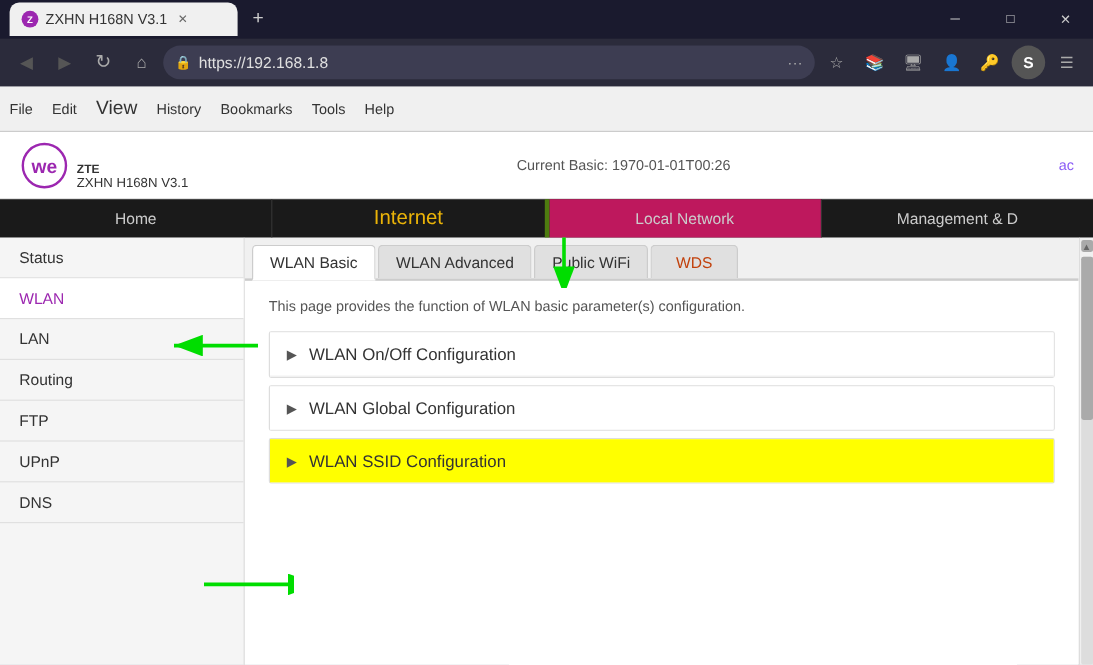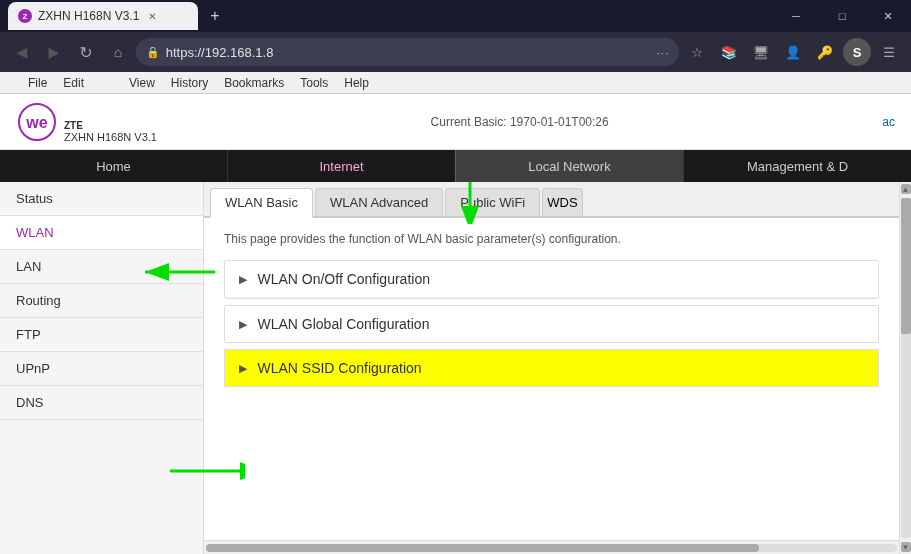--- a/index.html
+++ b/index.html
@@ -46,24 +46,24 @@
   </div>
   <button style="width:28px;height:28px;border-radius:50%;background:transparent;border:none;color:#aaa;cursor:pointer;font-size:13px;display:flex;align-items:center;justify-content:center;">☆</button>
   <button style="width:28px;height:28px;border-radius:50%;background:transparent;border:none;color:#aaa;cursor:pointer;font-size:13px;display:flex;align-items:center;justify-content:center;">📚</button>
   <button style="width:28px;height:28px;border-radius:50%;background:transparent;border:none;color:#aaa;cursor:pointer;font-size:13px;display:flex;align-items:center;justify-content:center;">🖥</button>
   <button style="width:28px;height:28px;border-radius:50%;background:transparent;border:none;color:#aaa;cursor:pointer;font-size:13px;display:flex;align-items:center;justify-content:center;">👤</button>
   <button style="width:28px;height:28px;border-radius:50%;background:transparent;border:none;color:#aaa;cursor:pointer;font-size:13px;display:flex;align-items:center;justify-content:center;">🔑</button>
   <button style="width:28px;height:28px;border-radius:50%;background:#555;border:none;color:white;cursor:pointer;font-size:13px;display:flex;align-items:center;justify-content:center;font-weight:bold;">S</button>
   <button style="width:28px;height:28px;border-radius:50%;background:transparent;border:none;color:#aaa;cursor:pointer;font-size:13px;display:flex;align-items:center;justify-content:center;">☰</button>
 </div>
 
-<div style="background:#f0f0f0;height:22px;display:flex;align-items:center;padding:0 20px;border-bottom:1px solid #ccc;">
+<div style="background:#f0f0f0;height:38px;display:flex;align-items:center;padding:0 0;border-bottom:1px solid #ccc;">
   <div style="padding:2px 8px;font-size:12px;color:#333;cursor:pointer;">File</div>
   <div style="padding:2px 8px;font-size:12px;color:#333;cursor:pointer;">Edit</div>
-  <div style="padding:2px 8px;font-size:12px;color:#333;cursor:pointer;margin-left:29px;">View</div>
+  <div style="padding:2px 8px;font-size:16px;color:#333;cursor:pointer;">View</div>
   <div style="padding:2px 8px;font-size:12px;color:#333;cursor:pointer;">History</div>
   <div style="padding:2px 8px;font-size:12px;color:#333;cursor:pointer;">Bookmarks</div>
   <div style="padding:2px 8px;font-size:12px;color:#333;cursor:pointer;">Tools</div>
   <div style="padding:2px 8px;font-size:12px;color:#333;cursor:pointer;">Help</div>
 </div>
 
 <div style="background:white;display:flex;flex-direction:column;height:calc(554px - 32px - 40px - 22px);">
 
   <div style="background:white;padding:6px 16px;display:flex;align-items:center;justify-content:space-between;border-bottom:1px solid #e0e0e0;min-height:46px;">
     <div style="display:flex;align-items:center;gap:6px;">
@@ -75,27 +75,27 @@
       </div>
       <div>
         <div style="font-size:10px;font-weight:bold;color:#333;margin-top:20px;">ZTE</div>
         <div style="font-size:11px;color:#333;">ZXHN H168N V3.1</div>
       </div>
     </div>
     <div style="font-size:12px;color:#555;">
       <span>Current Basic:</span>
       <span>1970-01-01T00:26</span>
     </div>
-    <div style="color:#0369a1;font-size:12px;cursor:pointer;">ac</div>
+    <div style="color:#8b5cf6;font-size:12px;cursor:pointer;">ac</div>
   </div>
 
   <div style="background:#1a1a1a;display:flex;height:32px;">
     <div style="flex:1;display:flex;align-items:center;justify-content:center;color:#ccc;font-size:13px;cursor:pointer;border-right:1px solid #333;">Home</div>
-    <div style="flex:1;display:flex;align-items:center;justify-content:center;color:#f9a8d4;font-size:13px;cursor:pointer;border-right:1px solid #4d7c0f;">Internet</div>
-    <div style="flex:1;display:flex;align-items:center;justify-content:center;color:#ccc;font-size:13px;cursor:pointer;border-right:1px solid #333;background:#404040;">Local Network</div>
+    <div style="flex:1;display:flex;align-items:center;justify-content:center;color:#eab308;font-size:17px;cursor:pointer;border-right:4px solid #4d7c0f;">Internet</div>
+    <div style="flex:1;display:flex;align-items:center;justify-content:center;color:#ccc;font-size:13px;cursor:pointer;border-right:1px solid #333;background:#be185d;">Local Network</div>
     <div style="flex:1;display:flex;align-items:center;justify-content:center;color:#ccc;font-size:13px;cursor:pointer;">Management &amp; D</div>
   </div>
 
   <div style="display:flex;flex:1;overflow:hidden;position:relative;">
 
     <div style="width:204px;background:#f5f5f5;border-right:1px solid #ddd;flex-shrink:0;">
       <div style="padding:9px 16px;font-size:13px;color:#333;cursor:pointer;border-bottom:1px solid #e0e0e0;">Status</div>
       <div style="padding:9px 16px;font-size:13px;color:#9c27b0;cursor:pointer;border-bottom:1px solid #e0e0e0;background:white;">WLAN</div>
       <div style="padding:9px 16px;font-size:13px;color:#333;cursor:pointer;border-bottom:1px solid #e0e0e0;">LAN</div>
       <div style="padding:9px 16px;font-size:13px;color:#333;cursor:pointer;border-bottom:1px solid #e0e0e0;">Routing</div>
@@ -104,21 +104,21 @@
       <div style="padding:9px 16px;font-size:13px;color:#333;cursor:pointer;border-bottom:1px solid #e0e0e0;">DNS</div>
     </div>
 
     <div style="flex:1;display:flex;flex-direction:column;overflow:hidden;">
       <div style="flex:1;background:white;overflow-y:hidden;display:flex;flex-direction:column;">
 
         <div style="display:flex;border-bottom:2px solid #ccc;background:#f0f0f0;padding-top:6px;padding-left:6px;gap:2px;">
           <div style="padding:6px 14px;font-size:13px;cursor:pointer;border:1px solid #ccc;border-bottom:2px solid white;border-radius:4px 4px 0 0;background:white;color:#333;margin-bottom:-2px;">WLAN Basic</div>
           <div style="padding:6px 14px;font-size:13px;cursor:pointer;border:1px solid #ccc;border-bottom:none;border-radius:4px 4px 0 0;background:#e0e0e0;color:#333;">WLAN Advanced</div>
           <div style="padding:6px 14px;font-size:13px;cursor:pointer;border:1px solid #ccc;border-bottom:none;border-radius:4px 4px 0 0;background:#e0e0e0;color:#333;">Public WiFi</div>
-          <div style="padding:6px 4px;font-size:13px;cursor:pointer;border:1px solid #ccc;border-bottom:none;border-radius:4px 4px 0 0;background:#e0e0e0;color:#000000;">WDS</div>
+          <div style="padding:6px 20px;font-size:13px;cursor:pointer;border:1px solid #ccc;border-bottom:none;border-radius:4px 4px 0 0;background:#e0e0e0;color:#c2410c;">WDS</div>
         </div>
 
         <div style="padding:14px 20px;flex:1;overflow-y:auto;">
           <div style="font-size:12px;color:#555;margin-bottom:14px;">This page provides the function of WLAN basic parameter(s) configuration.</div>
 
           <div style="border:1px solid #ddd;margin-bottom:6px;border-radius:2px;">
             <div style="display:flex;align-items:center;padding:10px 14px;cursor:pointer;background:white;gap:10px;font-size:14px;color:#333;border-bottom:1px solid #eee;">
               <span style="color:#555;font-size:11px;">▶</span>
               <span>WLAN On/Off Configuration</span>
             </div>

